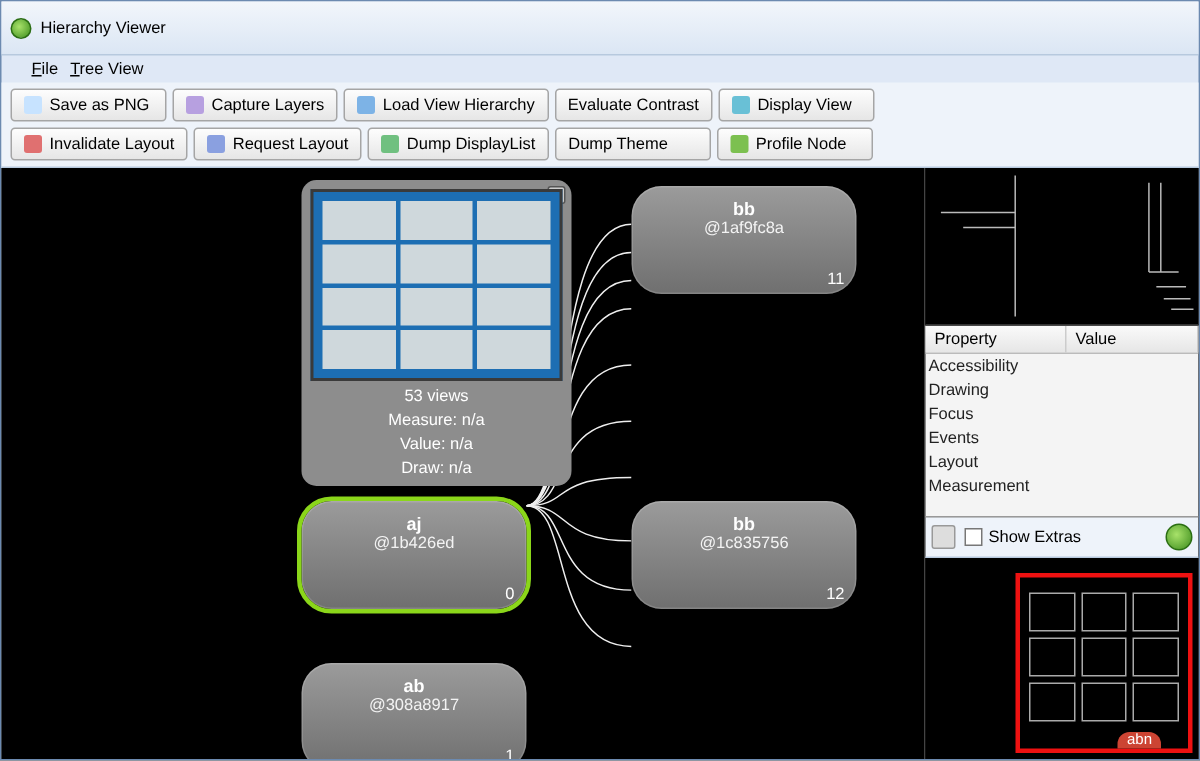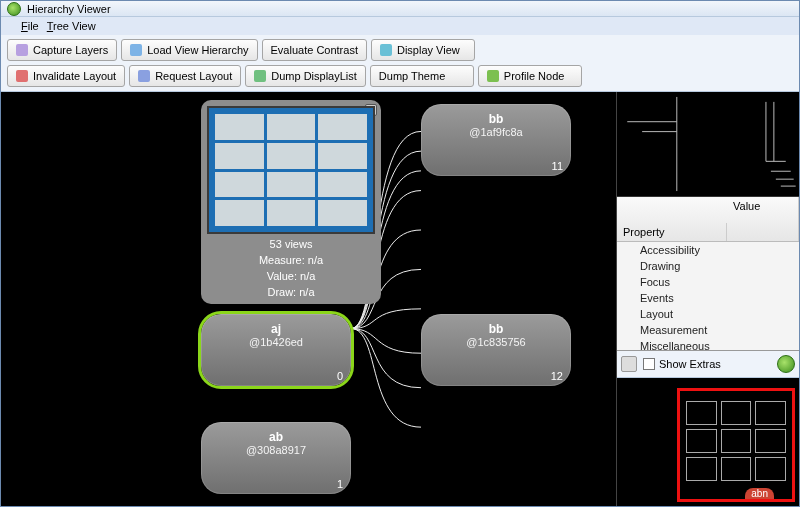--- a/index.html
+++ b/index.html
@@ -1,18 +1,18 @@
 <!DOCTYPE html>
 <html><head>
 <meta charset="utf-8">
 <style>
 * { box-sizing: border-box; margin: 0; padding: 0; font-family: "Segoe UI", Tahoma, sans-serif; font-size: 11px; }
 html, body { width: 800px; height: 507px; overflow: hidden; }
 .window { width: 800px; height: 507px; background: #dfe8f6; display: flex; flex-direction: column; border: 1px solid #6c8ab0; }
-.titlebar { height: 16px; background: linear-gradient(#f2f6fb,#dbe6f4); display: flex; align-items: center; padding: 0 6px; gap: 6px; border-bottom: 1px solid #b7c9de; }
+.titlebar { height: 36px; background: linear-gradient(#f2f6fb,#dbe6f4); display: flex; align-items: center; padding: 0 6px; gap: 6px; border-bottom: 1px solid #b7c9de; }
 .titlebar .icon { width: 14px; height: 14px; border-radius: 50%; background: radial-gradient(circle at 40% 40%, #a8e26a, #3c8c1c); border: 1px solid #2b6e13; }
 .menubar { height: 18px; display: flex; gap: 8px; padding: 0 20px; align-items: center; }
 .menubar span { cursor: default; }
 .menubar span u { text-decoration: underline; }
 .toolbar { padding: 4px 6px; display: flex; flex-direction: column; gap: 4px; background: #eef3fa; border-bottom: 1px solid #b7c9de; }
 .toolbar-row { display: flex; gap: 4px; }
 .tbtn { height: 22px; padding: 0 8px; background: linear-gradient(#fdfdfd,#e6e6e6); border: 1px solid #a5a5a5; border-radius: 3px; display: flex; align-items: center; gap: 5px; cursor: pointer; min-width: 104px; }
 .tbtn .ic { width: 12px; height: 12px; border-radius: 2px; flex: none; }
 .content { flex: 1; display: flex; background: #000; overflow: hidden; position: relative; }
 .canvas { flex: 1; position: relative; background: #000; overflow: hidden; }
@@ -28,24 +28,24 @@
 .tooltip .sm-ic { position: absolute; top: 4px; right: 4px; width: 12px; height: 12px; border: 1px solid #555; background: #ccc; border-radius: 2px; }
 .tooltip .tline { text-align: center; margin-top: 4px; font-size: 11px; }
 .wires { position: absolute; left: 350px; top: 0; bottom: 0; width: 70px; pointer-events: none; }
 .wires svg { width: 100%; height: 100%; }
 .rightcol { width: 183px; display: flex; flex-direction: column; background: #000; border-left: 1px solid #444; }
 .overview { height: 105px; background: #000; position: relative; border-bottom: 1px solid #333; }
 .overview svg { width: 100%; height: 100%; }
 .props { background: #f4f4f4; flex: 0 0 auto; display: flex; flex-direction: column; border-bottom: 1px solid #999; }
 .props-head { display: flex; background: linear-gradient(#fafafa,#e6e6e6); border-bottom: 1px solid #bbb; }
 .props-head div { padding: 3px 6px; border-right: 1px solid #ccc; }
-.props-head div:first-child { width: 110px; margin-top: 26px; }
+.props-head div:first-child { width: 94px; }
 .props-head div:last-child { flex:1; }
 .props-body { height: 108px; overflow: hidden; }
-.props-body .row { padding: 2px 23px; color: #222; cursor: default; }
+.props-body .row { padding: 2px 2px; color: #222; cursor: default; }
 .extrasrow { display: flex; align-items: center; padding: 4px; gap: 4px; background: #eef3fa; border-bottom: 1px solid #b7c9de; text-align: right; }
 .extrasrow .cb { width: 12px; height: 12px; border: 1px solid #777; background: #fff; }
 .extrasrow .arrows { width: 16px; height: 16px; margin-right:2px; background: #ddd; border:1px solid #999; border-radius:2px; }
 .extrasrow .go { width: 18px; height: 18px; border-radius: 50%; background: radial-gradient(circle at 40% 40%, #a8e26a, #3c8c1c); border: 1px solid #2b6e13; margin-left:auto; }
 .preview { flex: 1; background: #000; position: relative; }
 .preview .redbox { position: absolute; left: 60px; top: 10px; right: 4px; bottom: 4px; border: 3px solid #e11; }
 .preview .pgrid { position: absolute; inset: 10px 6px 18px 6px; display: grid; grid-template-columns: repeat(3,1fr); grid-template-rows: repeat(3,1fr); gap: 4px; }
 .preview .pgrid div { border: 1px solid #aaa; }
 .preview .name { position: absolute; bottom: 0; right: 18px; color: #fff; background: #c43; border-radius: 8px 8px 0 0; padding: 0 6px; font-size: 10px; }
 .ic-save{background:#c7e3ff;} .ic-cap{background:#b7a0e0;} .ic-load{background:#7db3e6;} .ic-disp{background:#69c0d6;}
@@ -58,20 +58,24 @@
   <div class="titlebar">
     <div class="icon"></div>
     <span>Hierarchy Viewer</span>
   </div>
   <div class="menubar">
     <span><u>F</u>ile</span>
     <span><u>T</u>ree View</span>
   </div>
   <div class="toolbar">
     <div class="toolbar-row">
+      <div class="tbtn">
+          <div class="ic ic-save"></div>
+          <span>Save as PNG</span>
+        </div>
       <div class="tbtn">
           <div class="ic ic-cap"></div>
           <span>Capture Layers</span>
         </div>
       <div class="tbtn">
           <div class="ic ic-load"></div>
           <span>Load View Hierarchy</span>
         </div>
       <div class="tbtn">
           <span>Evaluate Contrast</span>
@@ -195,21 +199,20 @@
           <div>Property</div>
           <div>Value</div>
         </div>
         <div class="props-body">
           <div class="row">Accessibility</div>
           <div class="row">Drawing</div>
           <div class="row">Focus</div>
           <div class="row">Events</div>
           <div class="row">Layout</div>
           <div class="row">Measurement</div>
-          <div class="row">Miscellaneous</div>
         </div>
       </div>
 
       <div class="extrasrow">
         <div class="arrows"></div>
         <div class="cb"></div>
         <span>Show Extras</span>
         <div class="go"></div>
       </div>
 

